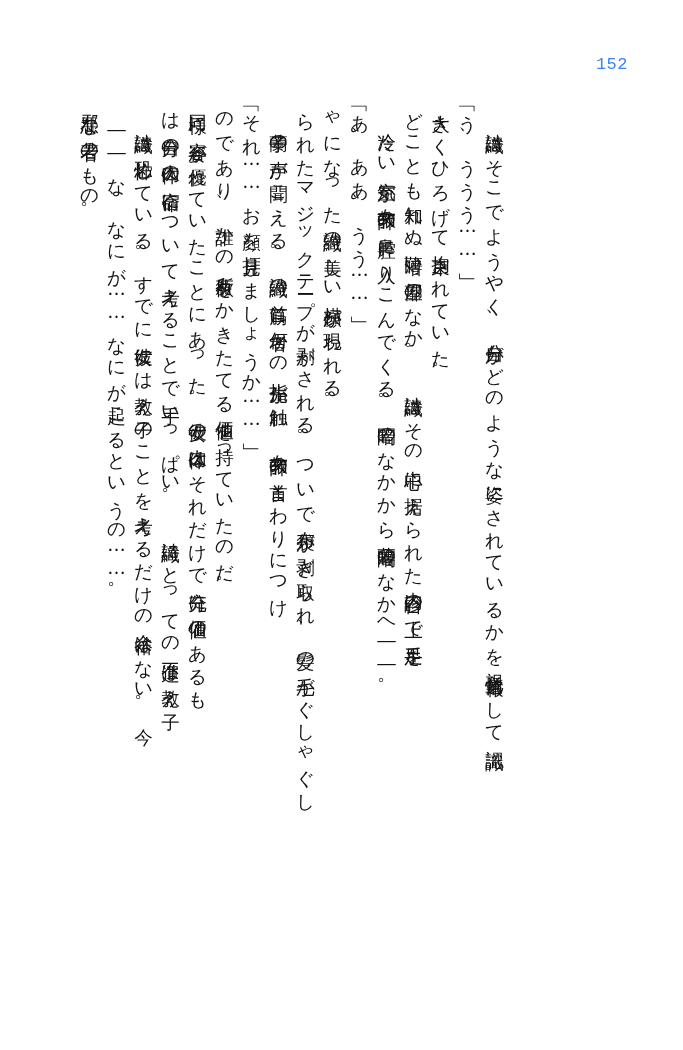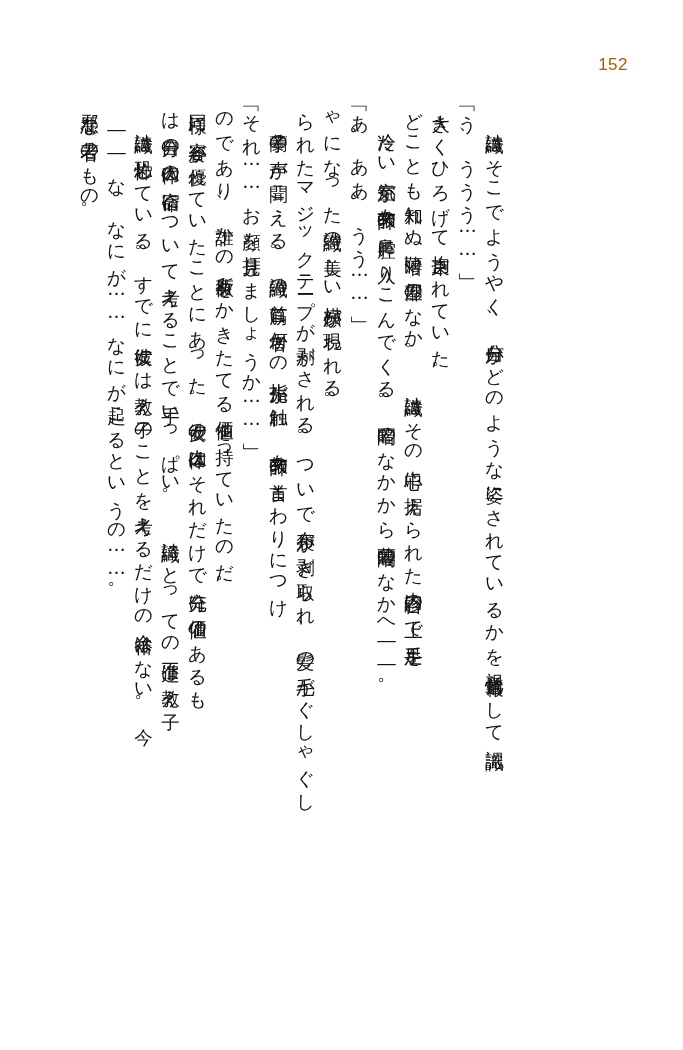--- a/index.html
+++ b/index.html
@@ -25,22 +25,22 @@
     background: #ffffff;
   }
 
   
   #page-number {
     position: absolute;
     top: 55px;
     right: 55px;
     font-size: 17px;
     letter-spacing: 0.5px;
-    font-family: Liberation Sans, sans-serif;
-    color: #a16207;
+    font-family: Liberation Mono, monospace;
+    color: #3b82f6;
   }
 
   
   #text-block {
     position: absolute;
     top: 100px;
     right: 52px;
     height: 860px;
     width: 560px;
     display: flex;

